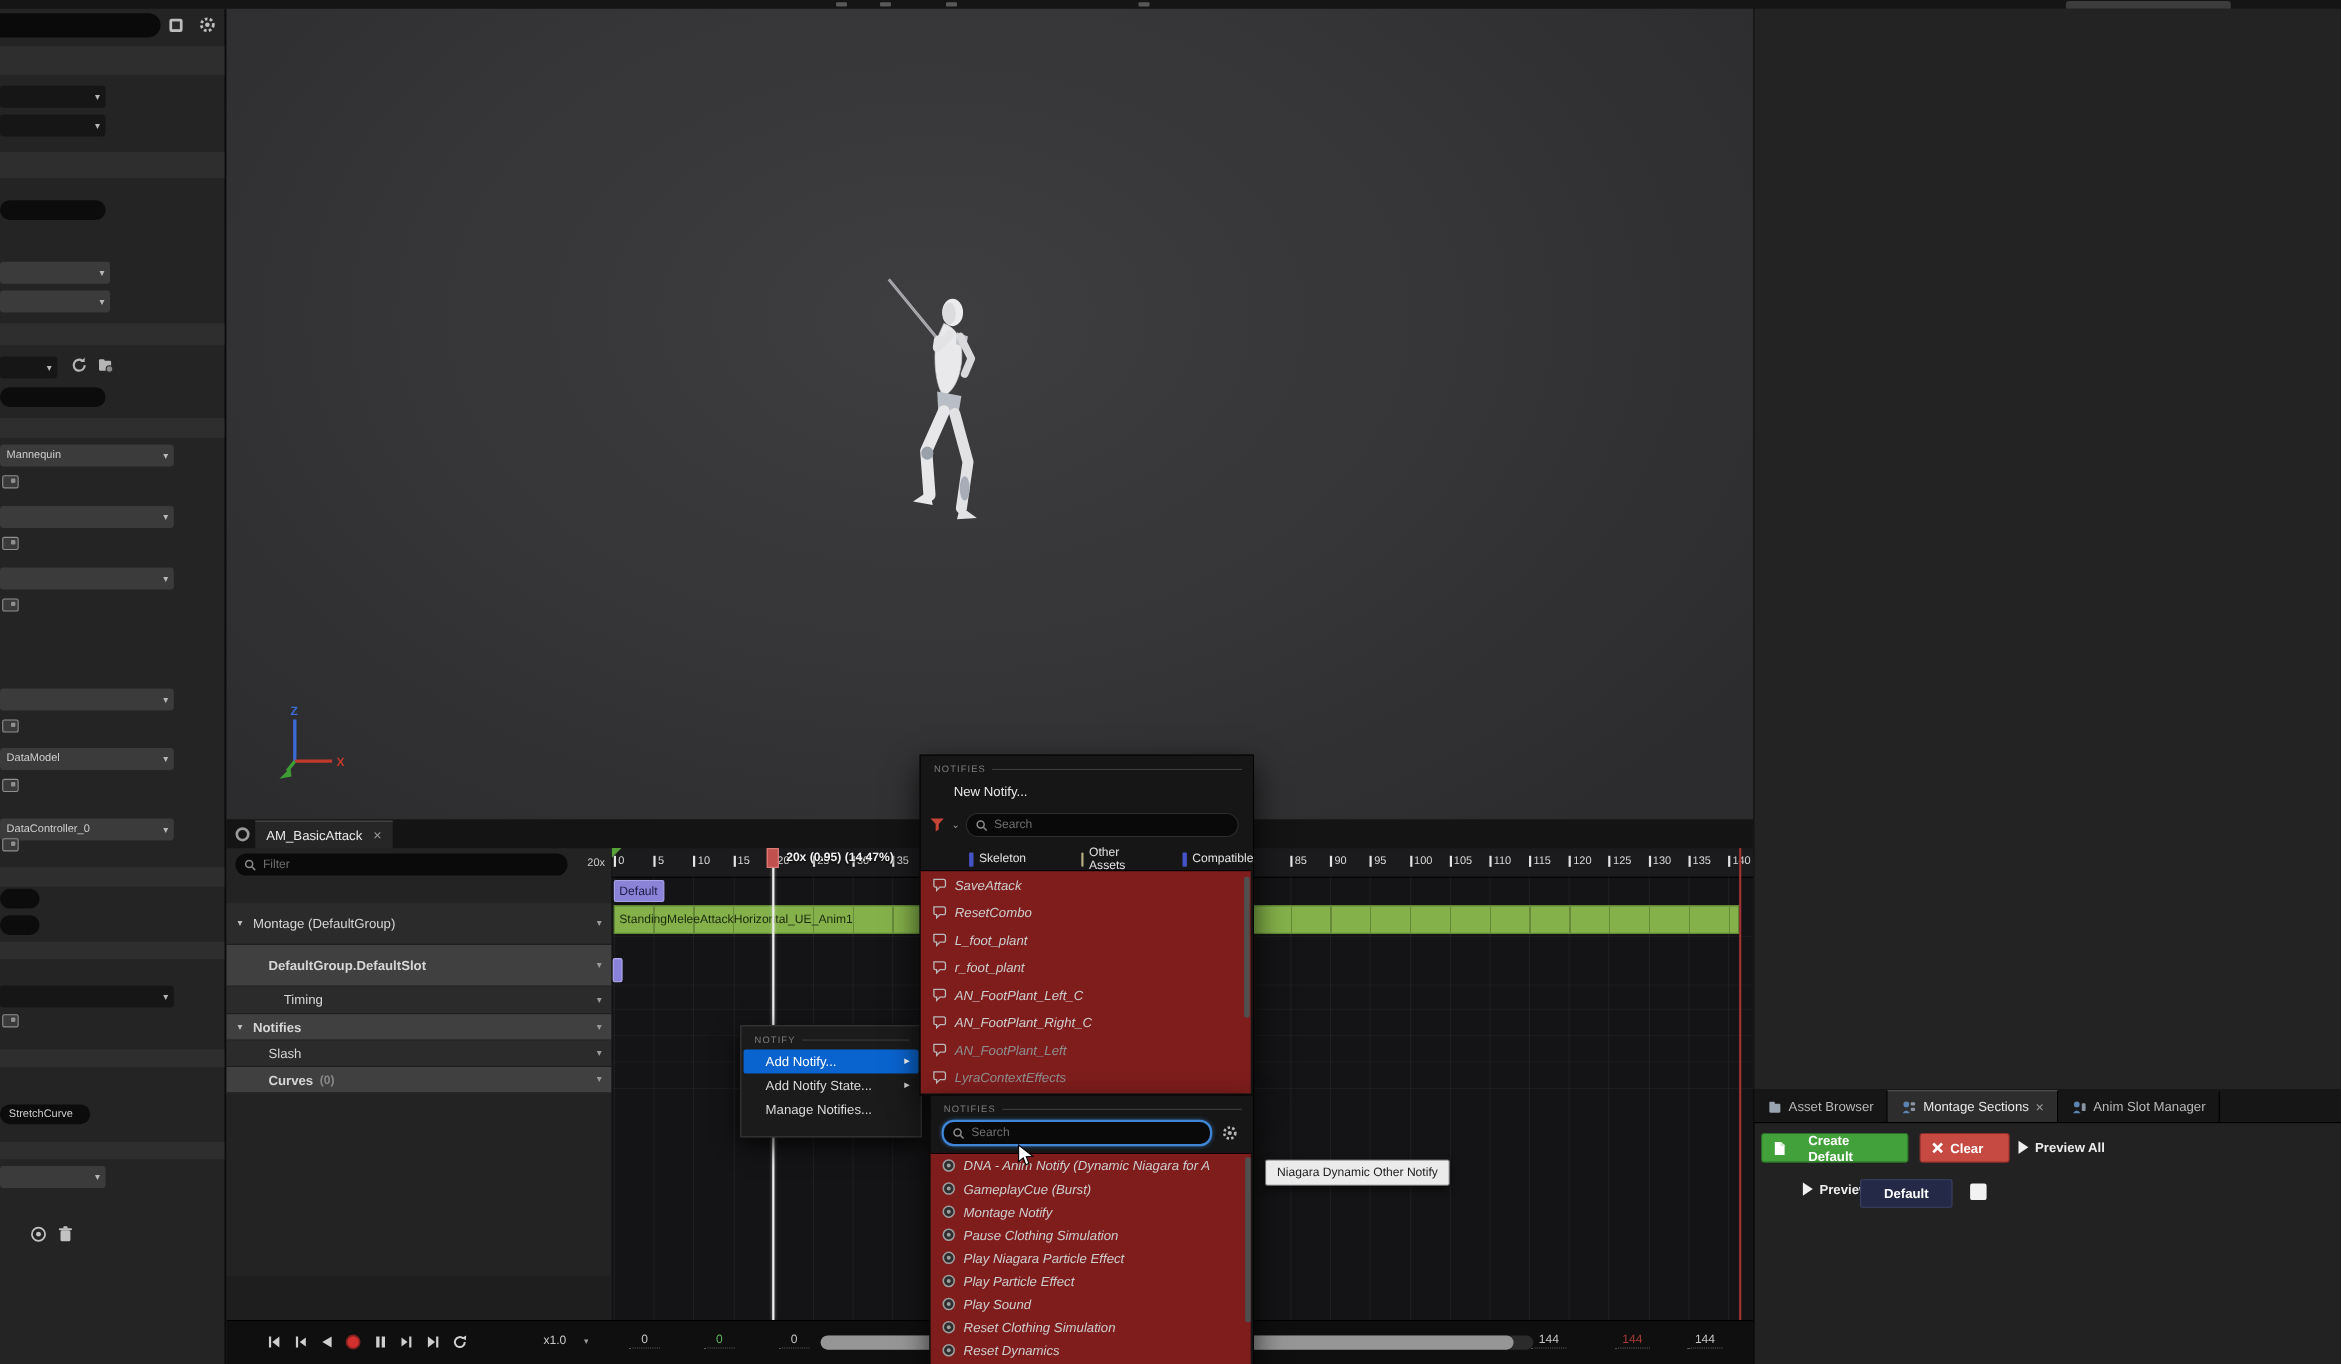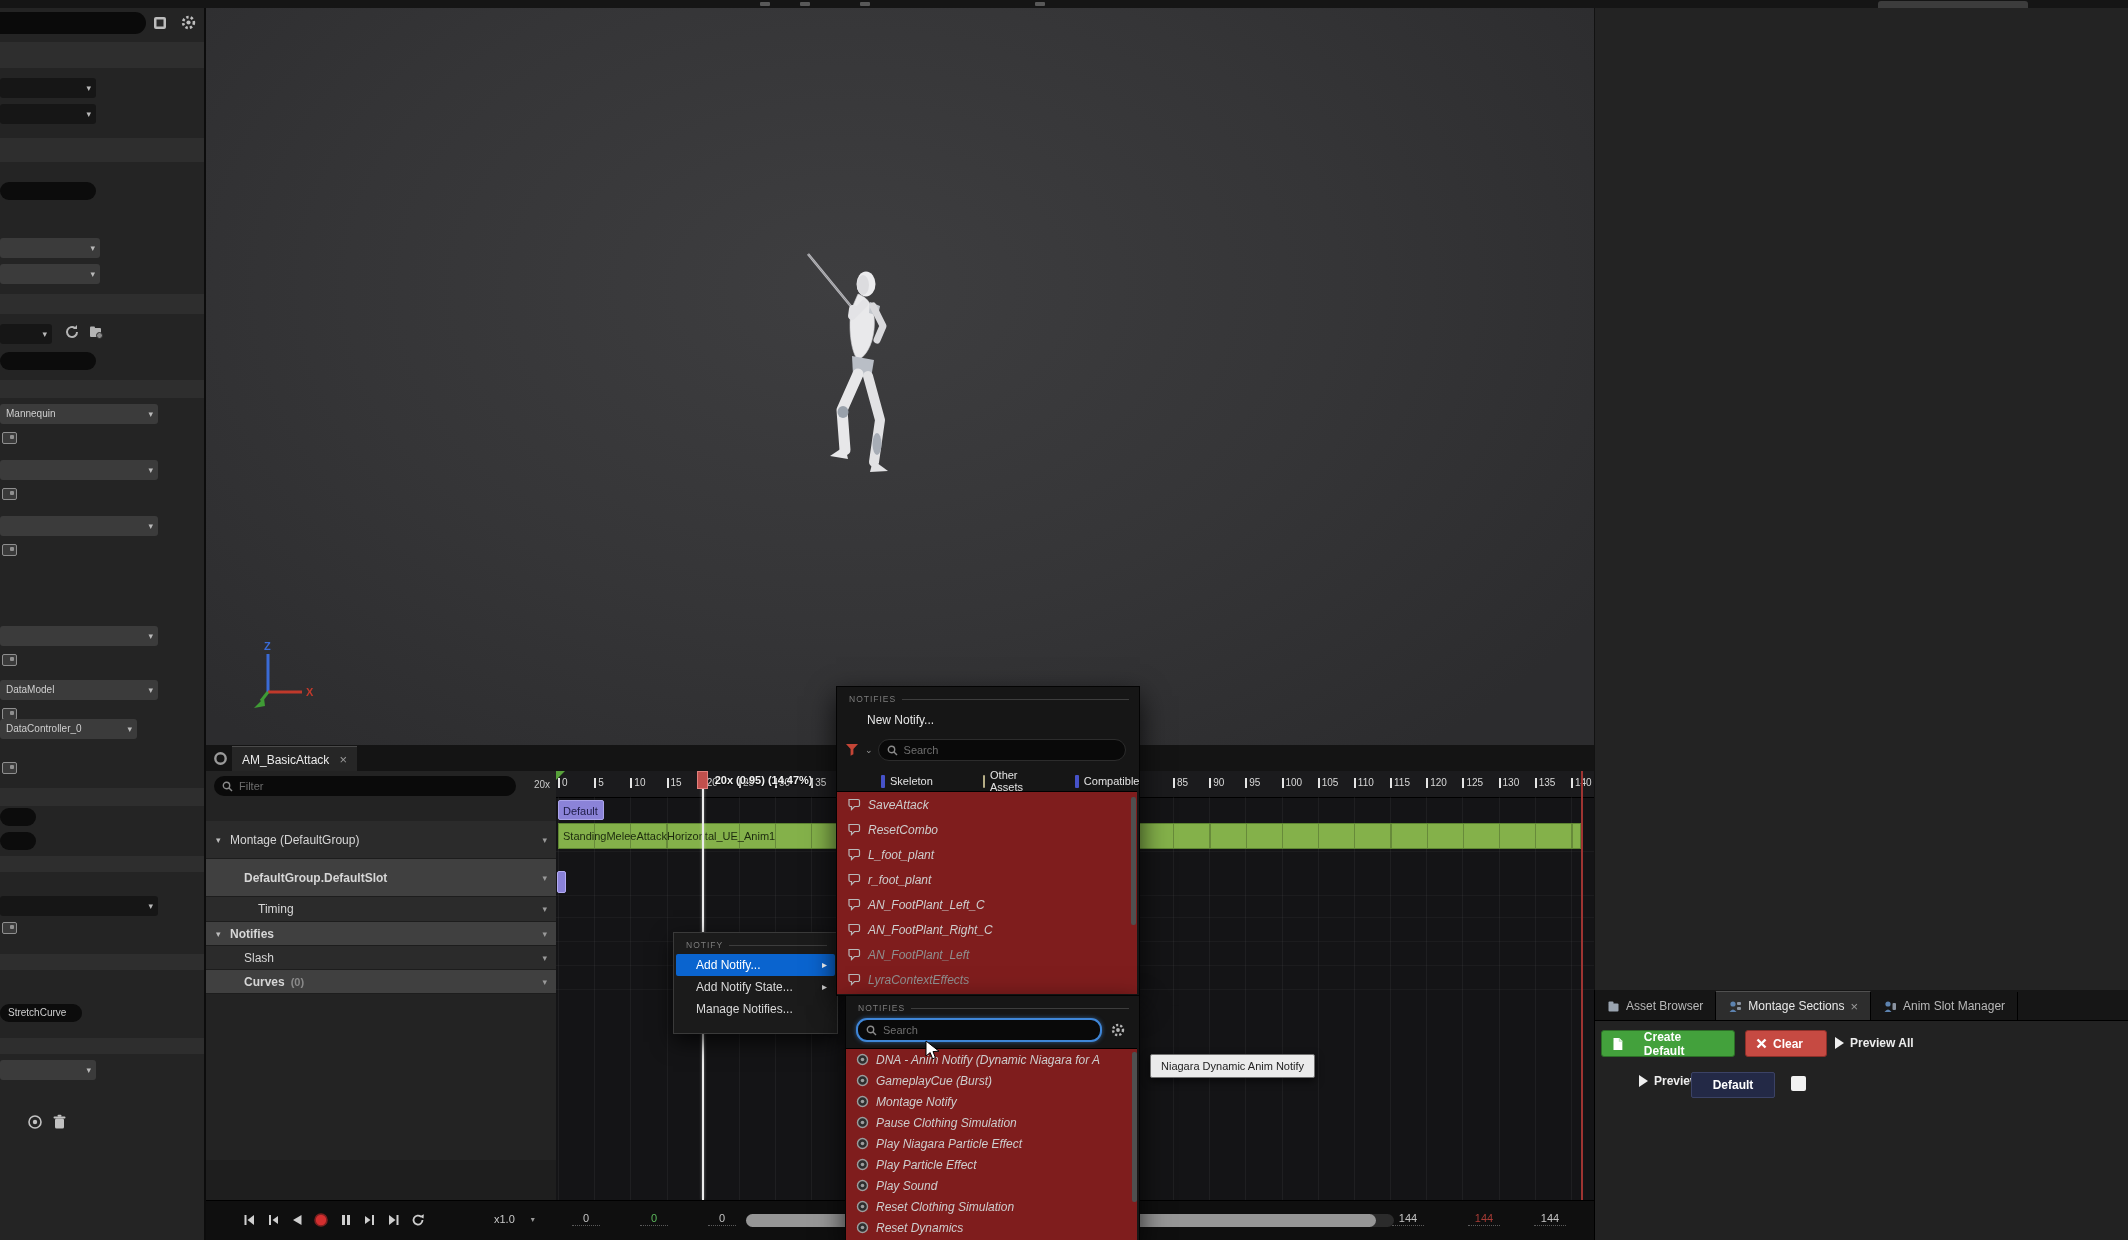--- a/index.html
+++ b/index.html
@@ -197,21 +197,21 @@
     <div class="abs sb-drop" style="top:508px;width:158px">
         <span class="sb-chev">▾</span>
       </div>
     <span class="abs mini-ico" style="left:2px;top:536px"></span>
     <div class="abs sb-drop" style="top:618px;width:158px">
         <span class="sb-chev">▾</span>
       </div>
     <span class="abs mini-ico" style="left:2px;top:646px"></span>
     <div class="abs sb-drop" style="top:672px;width:158px"><span>DataModel</span><span class="sb-chev">▾</span></div>
     <span class="abs mini-ico" style="left:2px;top:700px"></span>
-    <div class="abs sb-drop" style="top:711px;width:137px"><span>DataController_0</span><span class="sb-chev">▾</span></div>
+    <div class="abs sb-drop" style="top:736px;width:158px"><span>DataController_0</span><span class="sb-chev">▾</span></div>
     <span class="abs mini-ico" style="left:2px;top:754px"></span>
 
     <div class="abs sb-bar" style="top:780px;height:18px"></div>
     <div class="abs sb-field" style="top:800px;width:36px"></div>
     <div class="abs sb-field" style="top:824px;width:36px"></div>
     <div class="abs sb-bar" style="top:848px;height:16px"></div>
     <div class="abs sb-drop dark" style="top:888px;width:158px">
         <span class="sb-chev">▾</span>
       </div>
     <span class="abs mini-ico" style="left:2px;top:914px"></span>
@@ -692,21 +692,21 @@
             <circle cx="6.5" cy="6.5" r="5" fill="#2e2e2e" stroke="#9d9d9d" stroke-width="1.4"></circle>
             <circle cx="6.5" cy="6.5" r="1.8" fill="#9d9d9d"></circle>
           </svg>
           <span>Reset Dynamics</span>
         </div>
         <div class="pitem" style="height: 21px;"></div>
       </div>
     <div class="sbarthumb" style="right:2px;top:56px;height:150px"></div>
   </div>
 
-  <div class="abs tooltip">Niagara Dynamic Anim Notify</div>
+  <div class="abs tooltip">Niagara Dynamic Other Notify</div>
 
   <div class="abs rpanel">
     <div class="rp-tabbar">
       <div class="rp-tab">
         <svg width="13" height="13" viewBox="0 0 13 13">
           <rect x="1.5" y="3.5" width="10" height="8" rx="1" fill="#9aa4b0"></rect>
             <rect x="1.5" y="1.5" width="5" height="3" rx="1" fill="#9aa4b0"></rect>
         </svg>
         <span>Asset Browser</span>
       </div>

